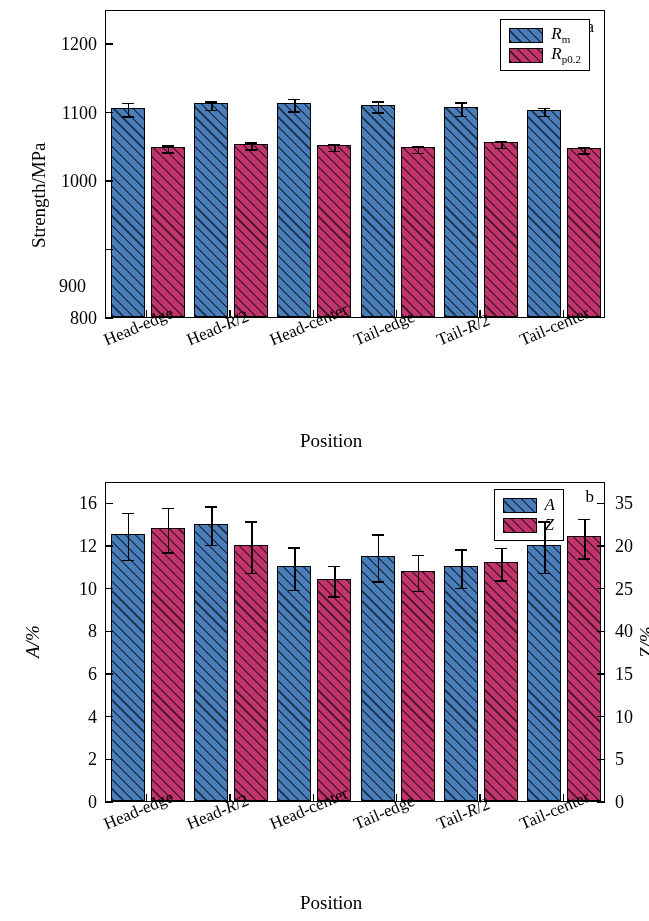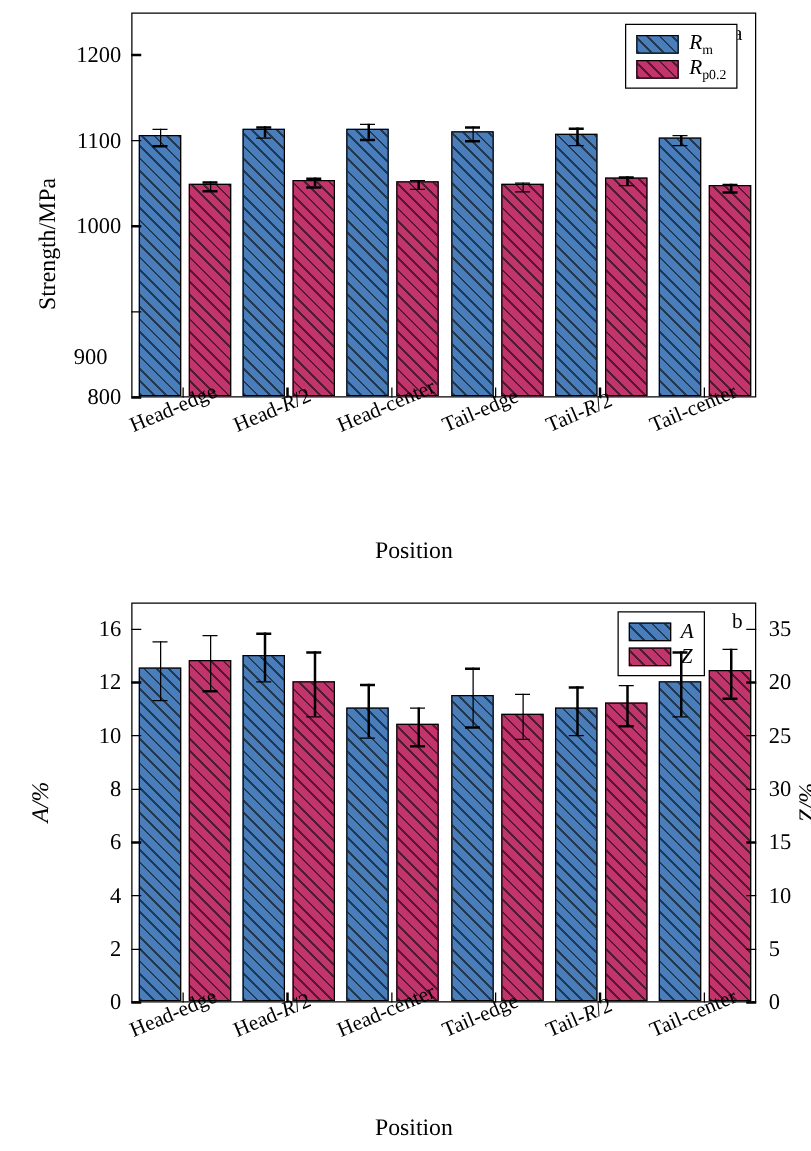--- a/index.html
+++ b/index.html
@@ -242,21 +242,21 @@
       </div>
     <div id="yticks-b2">
         <div class="ytick" style="top: 340px; left: 615px; right: auto; text-align: left;">0</div>
         <div class="tickmark" style="left: 597px; top: 339.2px; width: 8px; height: 1.6px;"></div>
         <div class="ytick" style="top: 297.333px; left: 615px; right: auto; text-align: left;">5</div>
         <div class="tickmark" style="left: 597px; top: 296.533px; width: 8px; height: 1.6px;"></div>
         <div class="ytick" style="top: 254.667px; left: 615px; right: auto; text-align: left;">10</div>
         <div class="tickmark" style="left: 597px; top: 253.867px; width: 8px; height: 1.6px;"></div>
         <div class="ytick" style="top: 212px; left: 615px; right: auto; text-align: left;">15</div>
         <div class="tickmark" style="left: 597px; top: 211.2px; width: 8px; height: 1.6px;"></div>
-        <div class="ytick" style="top: 169.333px; left: 615px; right: auto; text-align: left;">30</div>
+        <div class="ytick" style="top: 169.333px; left: 615px; right: auto; text-align: left;">40</div>
         <div class="tickmark" style="left: 597px; top: 168.533px; width: 8px; height: 1.6px;"></div>
         <div class="ytick" style="top: 126.667px; left: 615px; right: auto; text-align: right;">25</div>
         <div class="tickmark" style="left: 597px; top: 125.867px; width: 8px; height: 1.6px;"></div>
         <div class="ytick" style="top: 84px; left: 615px; right: auto; text-align: left;">20</div>
         <div class="tickmark" style="left: 597px; top: 83.2px; width: 8px; height: 1.6px;"></div>
         <div class="ytick" style="top: 41.3333px; left: 615px; right: auto; text-align: center;">35</div>
         <div class="tickmark" style="left: 597px; top: 40.5333px; width: 8px; height: 1.6px;"></div>
       </div>
     <div id="xticks-b">
         <div class="xtick-label" style="left: 100.667px; top: 354px;">Head-edge</div>

